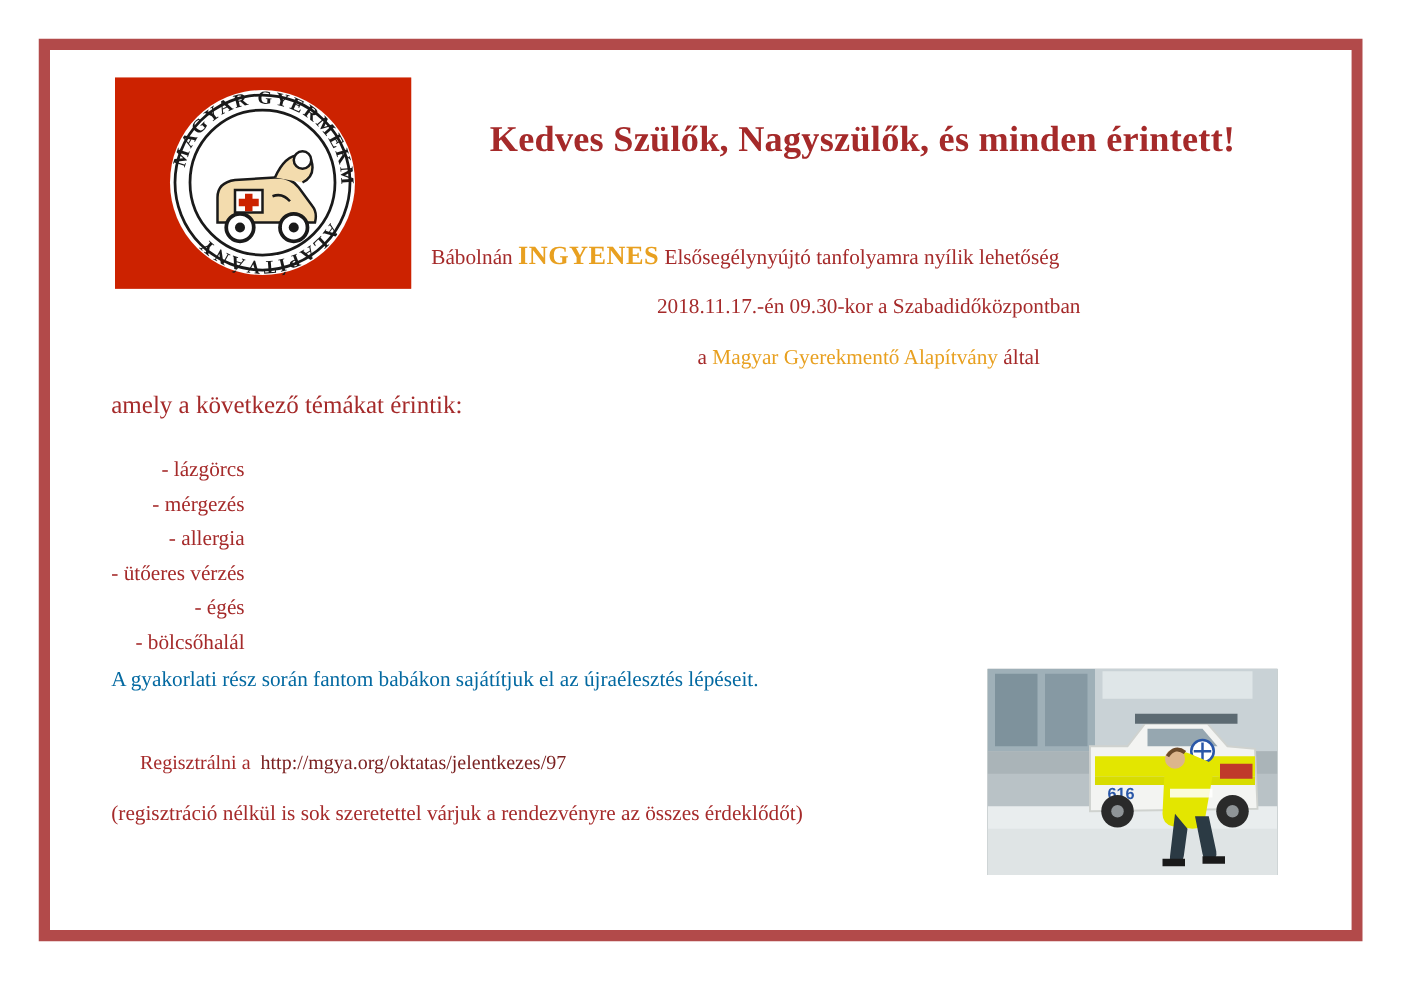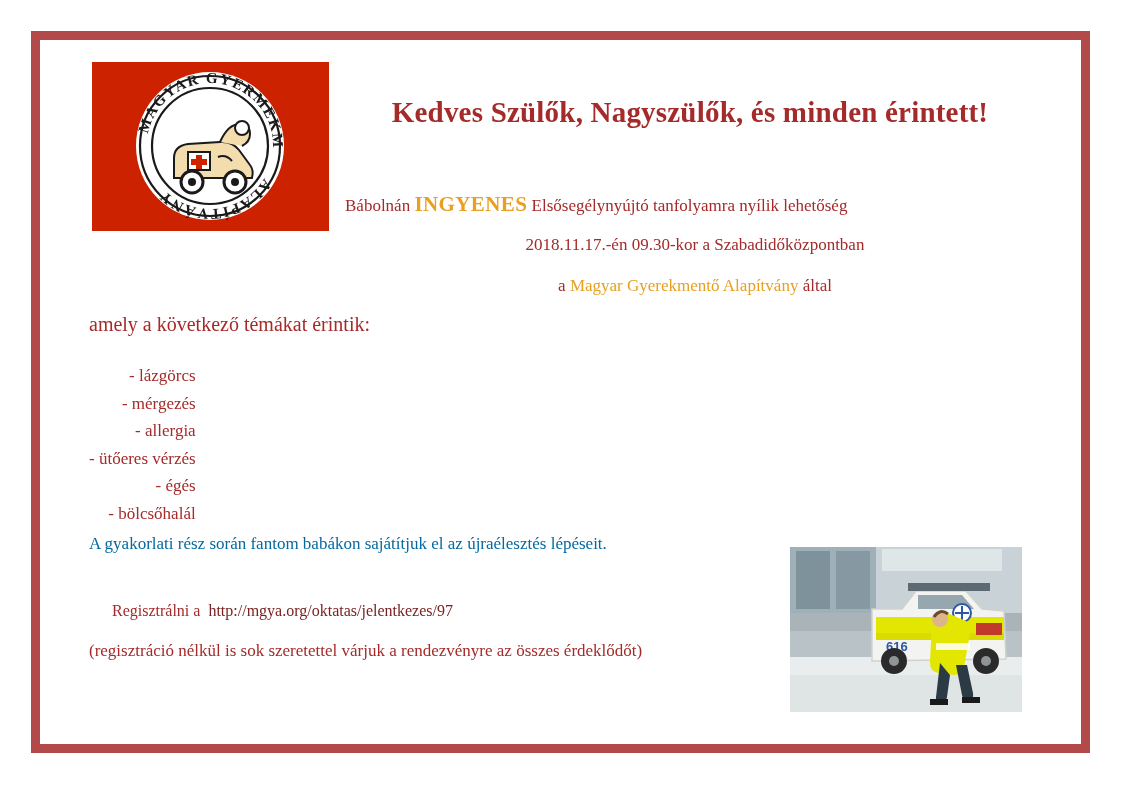--- a/index.html
+++ b/index.html
@@ -157,21 +157,20 @@
 
   
   .photo {
     position: absolute;
     left: 790px;
     top: 535px;
     width: 232px;
     height: 165px;
     overflow: hidden;
     background: #9aa3a8;
-    margin-top: 12px;
   }
   .photo svg { display: block; }
 </style>
 </head>
 <body>
 
 <div class="poster">
 
   <div class="frame-outer"></div>
   <div class="frame-inner"></div>

